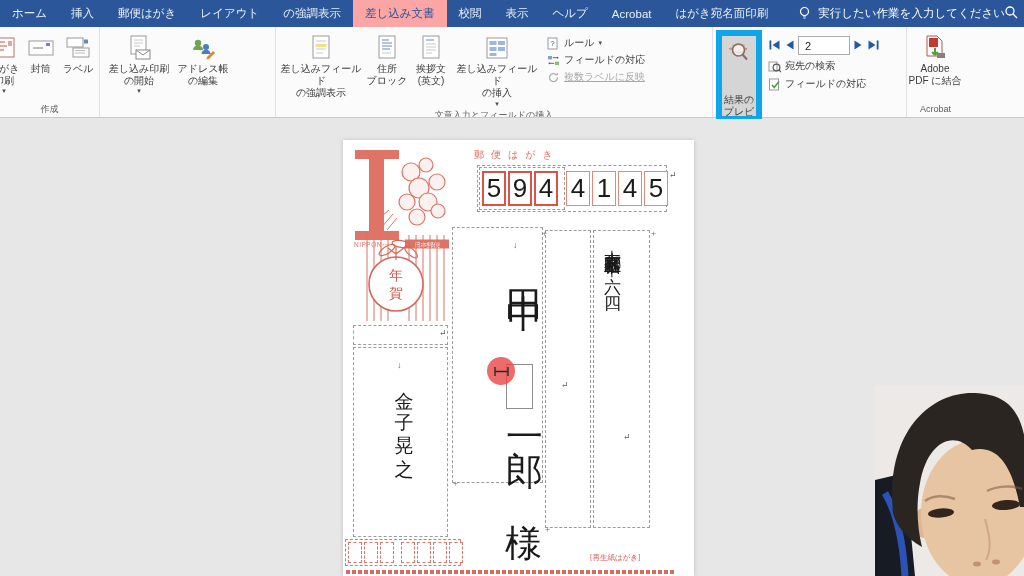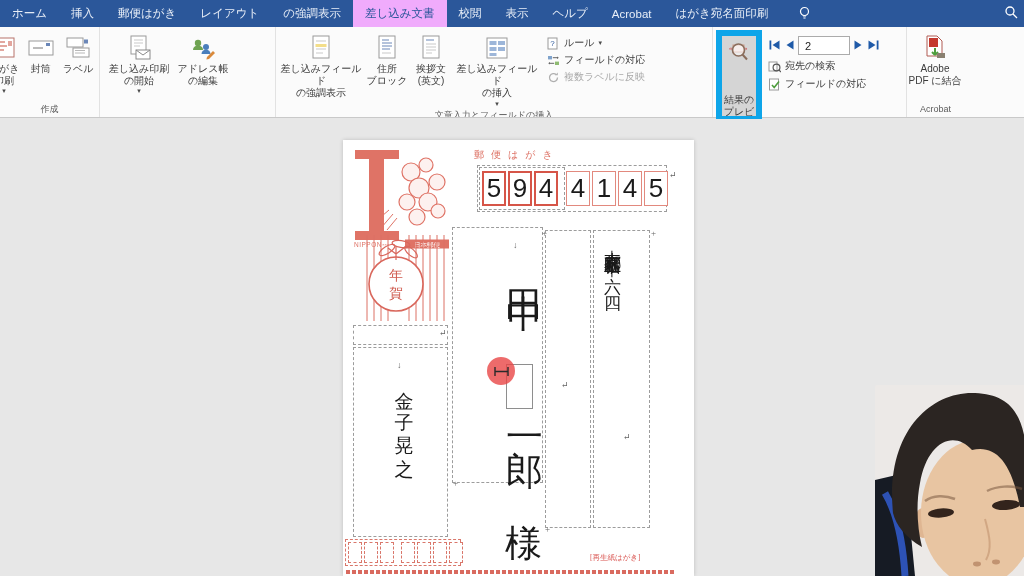--- a/index.html
+++ b/index.html
@@ -3,38 +3,38 @@
 <meta charset="utf-8">
 <style>
   * { margin:0; padding:0; box-sizing:border-box; }
   html,body { width:1024px; height:576px; overflow:hidden; }
   body { font-family:"Liberation Sans","DejaVu Sans",sans-serif; background:#E7E7E7; position:relative; }
   .serif { font-family:"Liberation Serif","DejaVu Serif",serif; }
 
   
   .titlebar { position:absolute; left:0; top:0; width:1024px; height:27px; background:#2B579A; display:flex; align-items:stretch; }
   .tab { color:#E9EFF8; font-size:11.5px; padding:0 12px; display:flex; align-items:center; cursor:default; white-space:nowrap; }
-  .tab.active { background:#f0abfc; color:#2B579A; }
+  .tab.active { background:#fca5a5; color:#2B579A; }
   .tellme { display:flex; align-items:center; color:#FFFFFF; font-size:11.5px; gap:7px; margin-left:18px; white-space:nowrap; }
   .bulb-icon, .search-icon-right { display:flex; align-items:center; }
   .search-right { position:absolute; right:6px; top:5px; }
 
   
   .ribbon { position:absolute; left:0; top:27px; width:1024px; height:91px; background:#FBFBFB; border-bottom:1px solid #C9C9C9; display:flex; }
   .grp { display:flex; flex-direction:column; border-right:1px solid #E2E2E2; padding:2px 1px 0 1px; }
   .grp-content { display:flex; flex:1; align-items:flex-start; }
   .grp-label { height:15px; font-size:9px; color:#5A5A5A; text-align:center; line-height:14px; white-space:nowrap; overflow:hidden; }
   .rbtn { display:flex; flex-direction:column; align-items:center; padding-top:4px; cursor:default; }
   .rbtn .ic { height:30px; display:flex; align-items:center; justify-content:center; }
   .rbtn .lbl { font-size:10px; color:#3B3B3B; text-align:center; line-height:1.22; white-space:pre-line; }
   .rbtn.pressed { background:#D5D5D5; border:6px solid #0ea5e9; height:92px;gap:28px; }
   .dd { font-size:7px; color:#4A4A4A; }
   .smallcol { display:flex; flex-direction:column; gap:3px; padding:7px 4px 0 6px; }
   .srow { display:flex; align-items:center; gap:4px; font-size:10px; color:#3B3B3B; white-space:nowrap; }
-  .srow.disabled { color:#A8A8A8; }
+  .srow.disabled { color:#A8A8A8;text-decoration:underline; }
   .navrow { display:flex; align-items:center; gap:3px; padding-top:7px; }
   .recbox { width:52px; height:19px; border:1px solid #ABABAB; background:#fff; font-size:11px; padding-left:6px; color:#222; }
   .prevcol { display:flex; flex-direction:column; gap:4px; padding-left:4px; }
 
   
   .canvas { position:absolute; left:0; top:119px; width:1024px; height:457px; background:#E7E7E7; overflow:hidden; }
   .page { position:absolute; left:343px; top:21px; width:351px; height:436px; background:#FFFFFF; box-shadow:0 0 4px rgba(0,0,0,.18); overflow:hidden; }
   .dashed { position:absolute; border:1px dashed #9C9C9C; }
   .red-dash { border:1px dashed #D9776B; }
   .pc-header { position:absolute; left:131px; top:8px; color:#DD7164; font-size:10px; letter-spacing:7px; white-space:nowrap; }
@@ -71,20 +71,21 @@
   <div class="tab">ヘルプ</div>
   <div class="tab">Acrobat</div>
   <div class="tab">はがき宛名面印刷</div>
   <div class="tellme">
     <span class="bulb-icon">
       <svg width="13" height="15" viewBox="0 0 13 15">
           <circle cx="6.5" cy="5.5" r="4" fill="none" stroke="#fff" stroke-width="1.2"></circle>
           <path d="M5 10h3M5.4 12h2.2" stroke="#fff" stroke-width="1.2"></path>
         </svg>
     </span>
+    <span>実行したい作業を入力してください</span>
   </div>
   <div class="search-right">
     <svg width="14" height="14" viewBox="0 0 14 14">
         <circle cx="6" cy="6" r="4" fill="none" stroke="#fff" stroke-width="1.3"></circle>
         <path d="M9 9l4 4" stroke="#fff" stroke-width="1.3"></path>
       </svg>
   </div>
 </div>
 
 <div class="ribbon">

